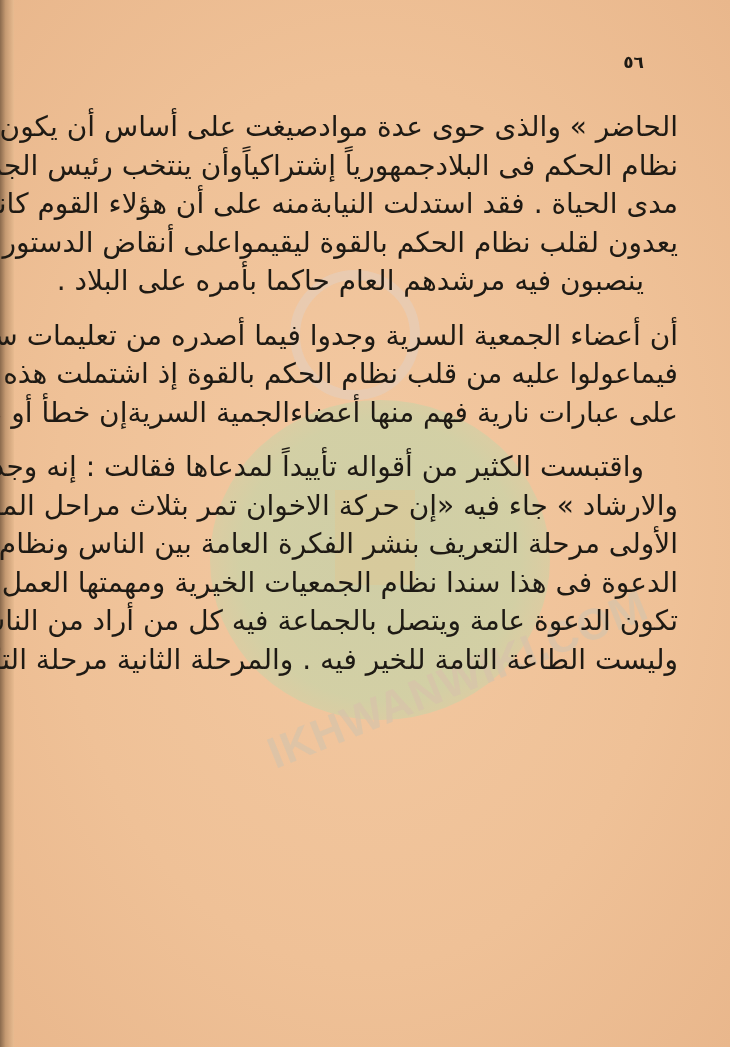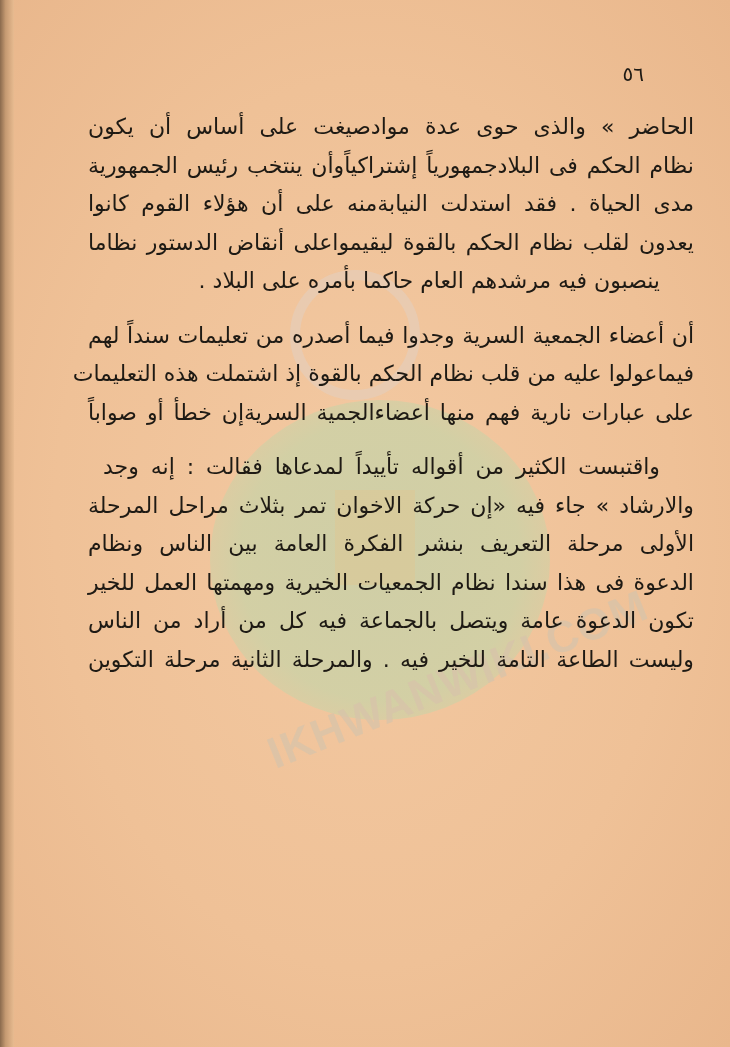--- a/index.html
+++ b/index.html
@@ -34,29 +34,29 @@
     background:rgba(220,200,150,0.6);
   }
   .watermark-text {
     position:absolute; left:270px; top:730px;
     font-family:"Liberation Sans", sans-serif; font-weight:bold;
     font-size:44px; color:rgba(215,195,170,0.75);
     transform:rotate(-22deg); transform-origin:left center;
     letter-spacing:1px;
   }
   .page-number {
-    position:absolute; right:86px; top:62px;
-    font-family:"DejaVu Sans", sans-serif; font-weight:normal;
-    font-size:20px; color:#1e1a14;
+    position:absolute; right:86px; top:52px;
+    font-family:"DejaVu Sans", sans-serif; font-weight:bold;
+    font-size:17px; color:#1e1a14;
   }
   .text-block {
-    position:absolute; left:88px; right:36px; top:108px;
+    position:absolute; left:88px; right:52px; top:108px;
     direction:rtl; text-align:justify;
     font-family:"DejaVu Sans", sans-serif;
-    font-size:22px; line-height:38.5px; color:#1e1a14;
+    font-size:28px; line-height:38.5px; color:#1e1a14;
   }
   .line { display:block; white-space:nowrap; text-align-last:justify; }
   .line.last { text-align-last:right; }
   .para { margin-bottom:16px; }
   .indent { padding-right:34px;margin-left:15px; }
 </style>
 </head>
 <body>
 
 <div class="page">

